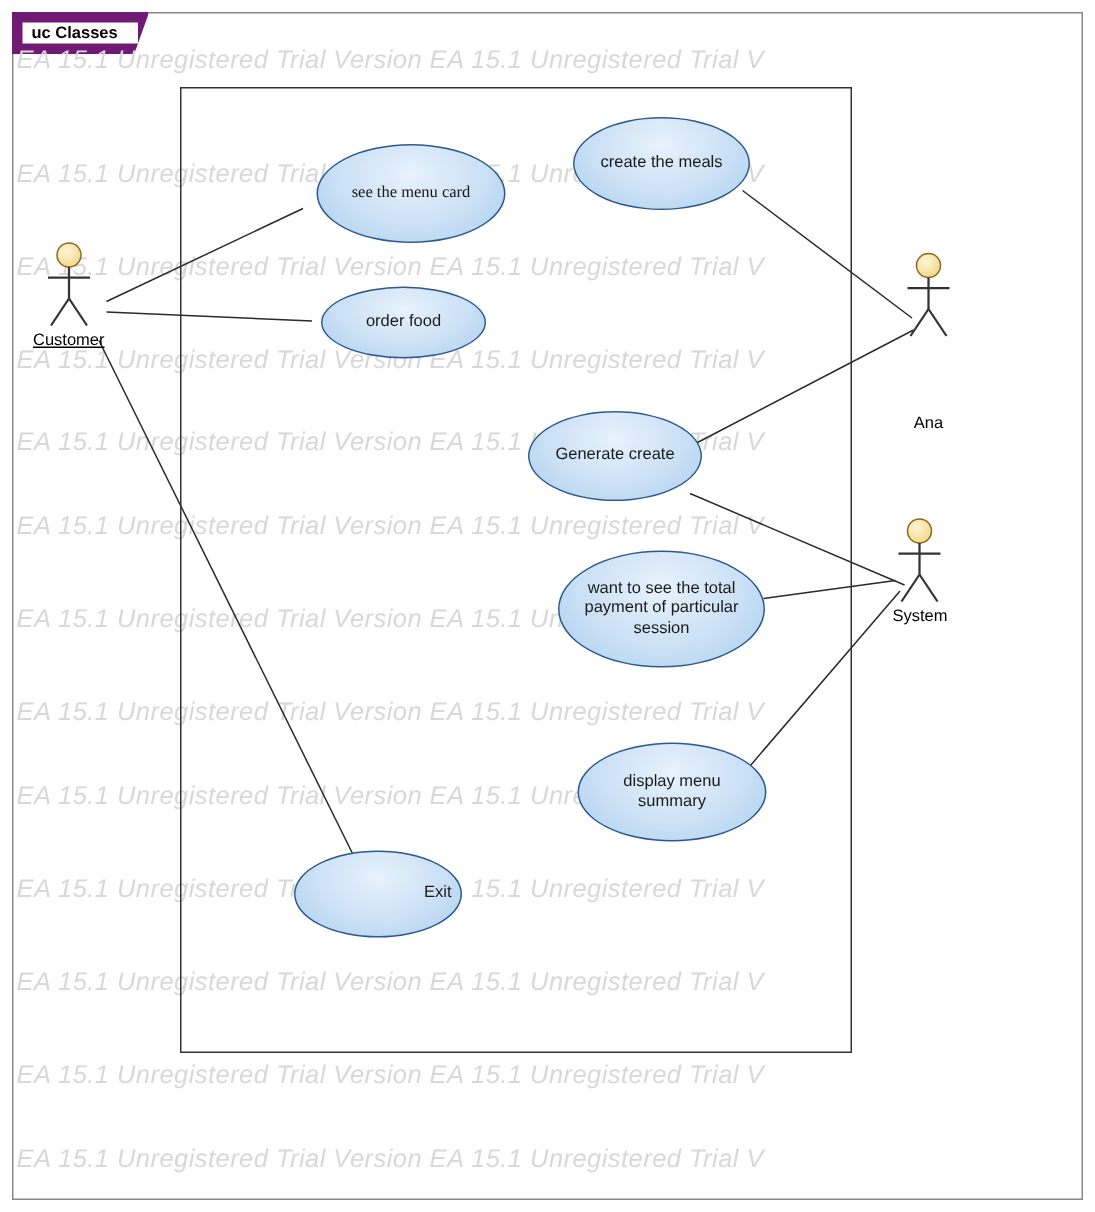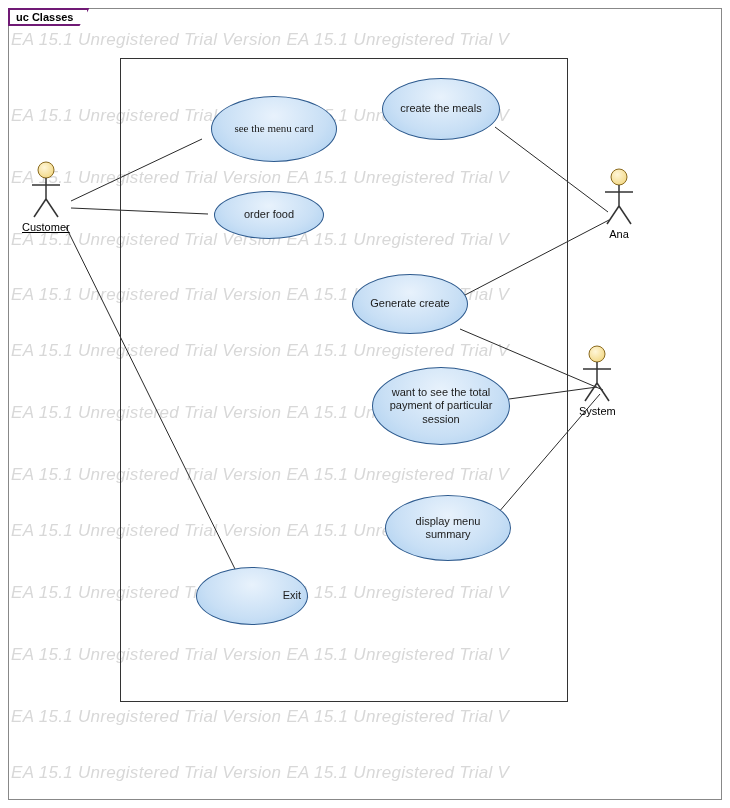--- a/index.html
+++ b/index.html
@@ -16,21 +16,21 @@
       top: 8px;
       width: 714px;
       height: 792px;
       border: 1px solid #888;
     }
     .frame-tab {
       position: absolute;
       left: -1px;
       top: -1px;
       background: white;
-      border: 2px solid #701a75;
+      border: 7px solid #701a75;
       padding: 1px 14px 1px 6px;
       font-size: 11px;
       font-weight: bold;
       clip-path: polygon(0 0, 100% 0, calc(100% - 10px) 100%, 0 100%);
     }
     .watermark-container {
       position: absolute;
       inset: 0;
       overflow: hidden;
       pointer-events: none;
@@ -129,37 +129,37 @@
       </radialGradient>
     </defs>
     <circle cx="16" cy="9" r="8" fill="url(#headg)" stroke="#8a6a1f" stroke-width="1"></circle>
     <line x1="16" y1="17" x2="16" y2="38" stroke="#333" stroke-width="1.5"></line>
     <line x1="2" y1="24" x2="30" y2="24" stroke="#333" stroke-width="1.5"></line>
     <line x1="16" y1="38" x2="4" y2="56" stroke="#333" stroke-width="1.5"></line>
     <line x1="16" y1="38" x2="28" y2="56" stroke="#333" stroke-width="1.5"></line>
   </svg>
         <div class="actor-label">Customer</div>
       </div>
-      <div class="actor" style="left: 594px; top: 159px;">
+      <div class="actor" style="left: 594px; top: 159px; gap: 48px;">
         <svg width="32" height="58" viewBox="0 0 32 58">
     <defs>
       <radialGradient id="headg" cx="40%" cy="35%" r="65%">
         <stop offset="0%" stop-color="#fff6d8"></stop>
         <stop offset="100%" stop-color="#f3da8a"></stop>
       </radialGradient>
     </defs>
     <circle cx="16" cy="9" r="8" fill="url(#headg)" stroke="#8a6a1f" stroke-width="1"></circle>
     <line x1="16" y1="17" x2="16" y2="38" stroke="#333" stroke-width="1.5"></line>
     <line x1="2" y1="24" x2="30" y2="24" stroke="#333" stroke-width="1.5"></line>
     <line x1="16" y1="38" x2="4" y2="56" stroke="#333" stroke-width="1.5"></line>
     <line x1="16" y1="38" x2="28" y2="56" stroke="#333" stroke-width="1.5"></line>
   </svg>
         <div class="actor-label">Ana</div>
       </div>
-      <div class="actor" style="left: 570px; top: 336px;">
+      <div class="actor" style="left: 586px; top: 336px;">
         <svg width="32" height="58" viewBox="0 0 32 58">
     <defs>
       <radialGradient id="headg" cx="40%" cy="35%" r="65%">
         <stop offset="0%" stop-color="#fff6d8"></stop>
         <stop offset="100%" stop-color="#f3da8a"></stop>
       </radialGradient>
     </defs>
     <circle cx="16" cy="9" r="8" fill="url(#headg)" stroke="#8a6a1f" stroke-width="1"></circle>
     <line x1="16" y1="17" x2="16" y2="38" stroke="#333" stroke-width="1.5"></line>
     <line x1="2" y1="24" x2="30" y2="24" stroke="#333" stroke-width="1.5"></line>

